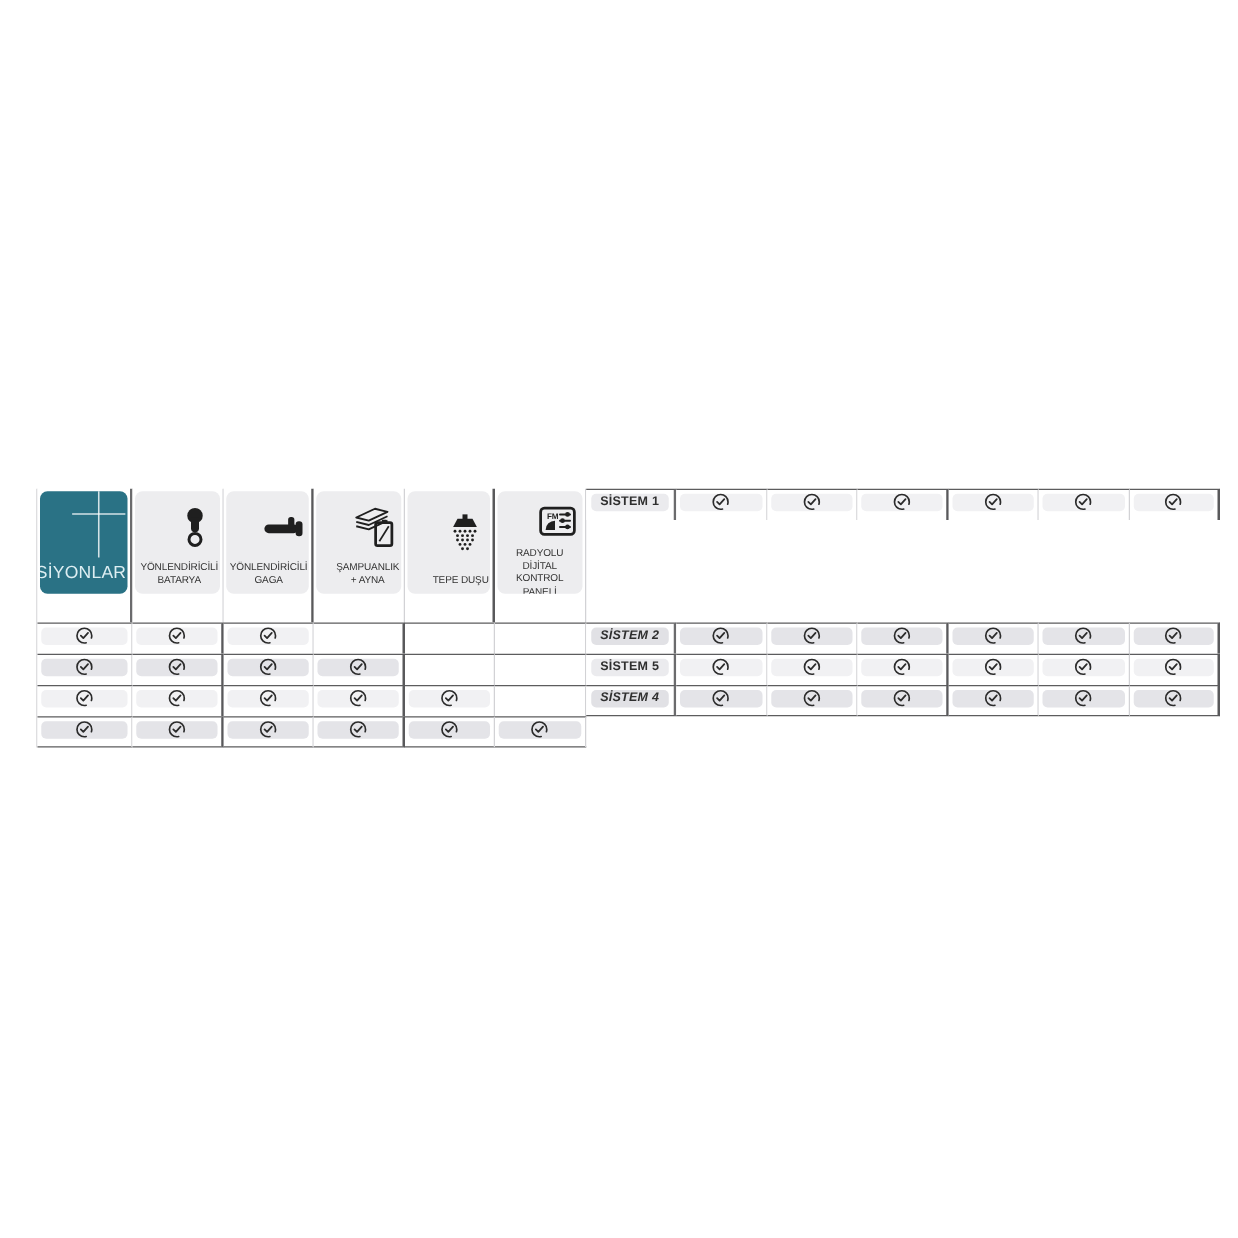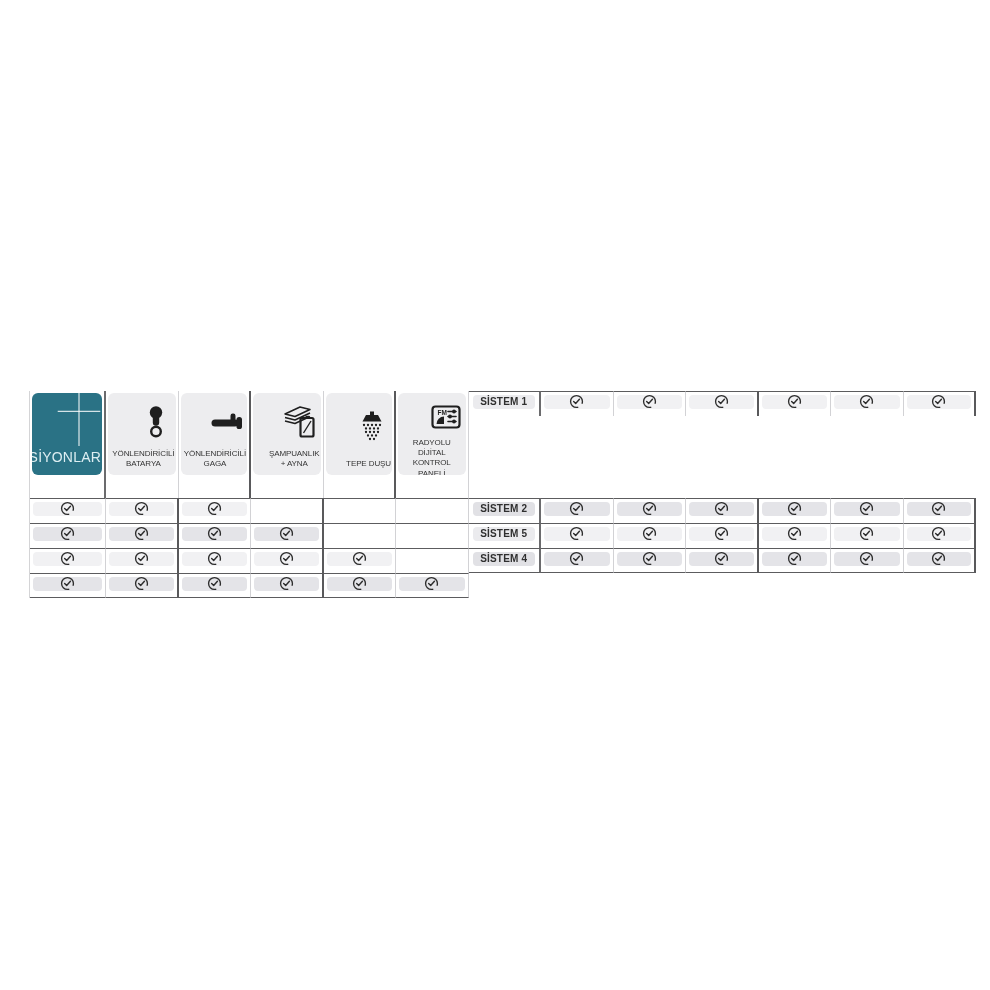--- a/index.html
+++ b/index.html
@@ -21,21 +21,21 @@
   .opt-card{background:#2a7285;justify-content:flex-end;}
   .opt-card .lbl{color:#ddeef2;font-size:14px;letter-spacing:.2px;padding-bottom:8px;}
   .opt-card .ic{padding-top:8px;}
   
   .dc{height:25px;border-top:1.4px solid #5c5c5e;}
   .dc.last-row{border-bottom:1.4px solid #5c5c5e;}
   .box{margin:2.5px 3px;height:14px;border-radius:4px;display:flex;align-items:center;justify-content:center;}
   .r0 .box{background:#f1f1f3;}
   .r1 .box{background:#e4e4e8;}
   .r0 .box.lab{background:#ebebee;}
-  .r1 .box.lab{background:#e1e1e5;}
+  .r1 .box.lab{background:#e1e1e5;font-style:italic;}
   .box.lab{font-size:10px;font-weight:bold;color:#2f2f2f;letter-spacing:.2px;margin:2.5px 4px;}
   .chk{width:15px;height:15px;color:#2c2c2c;display:block;}
   .hidden-defs{position:absolute;width:0;height:0;overflow:hidden;}
 </style>
 </head>
 <body>
 
 <svg class="hidden-defs" aria-hidden="true">
   <defs>
     <symbol id="bathtub-icon" viewBox="0 0 40 40">

